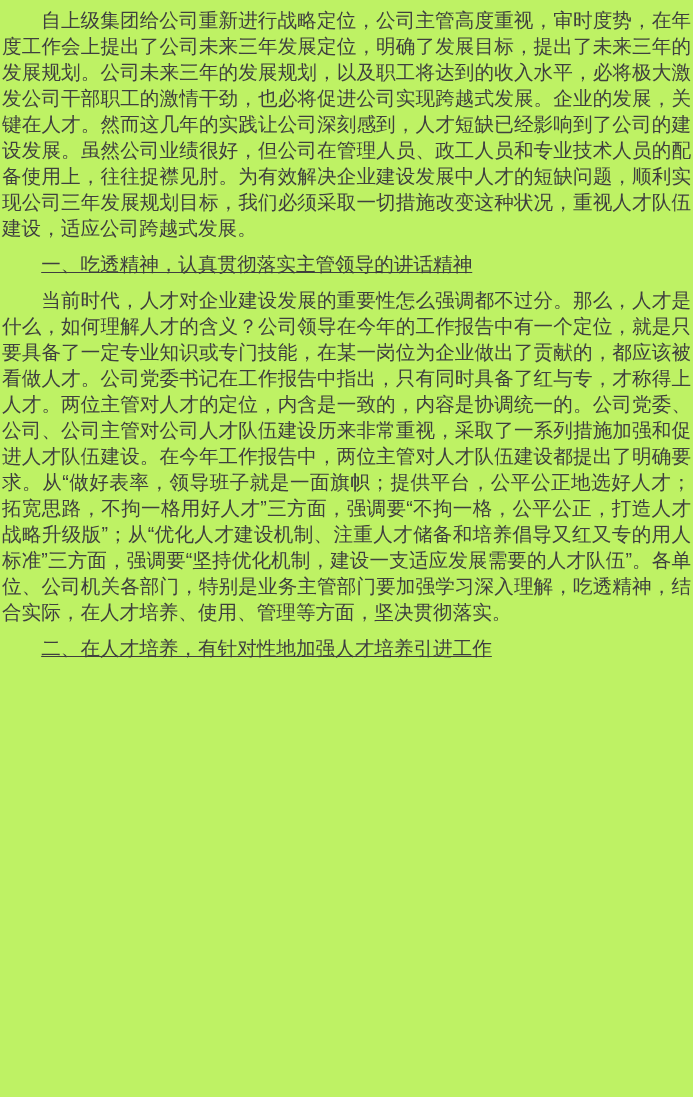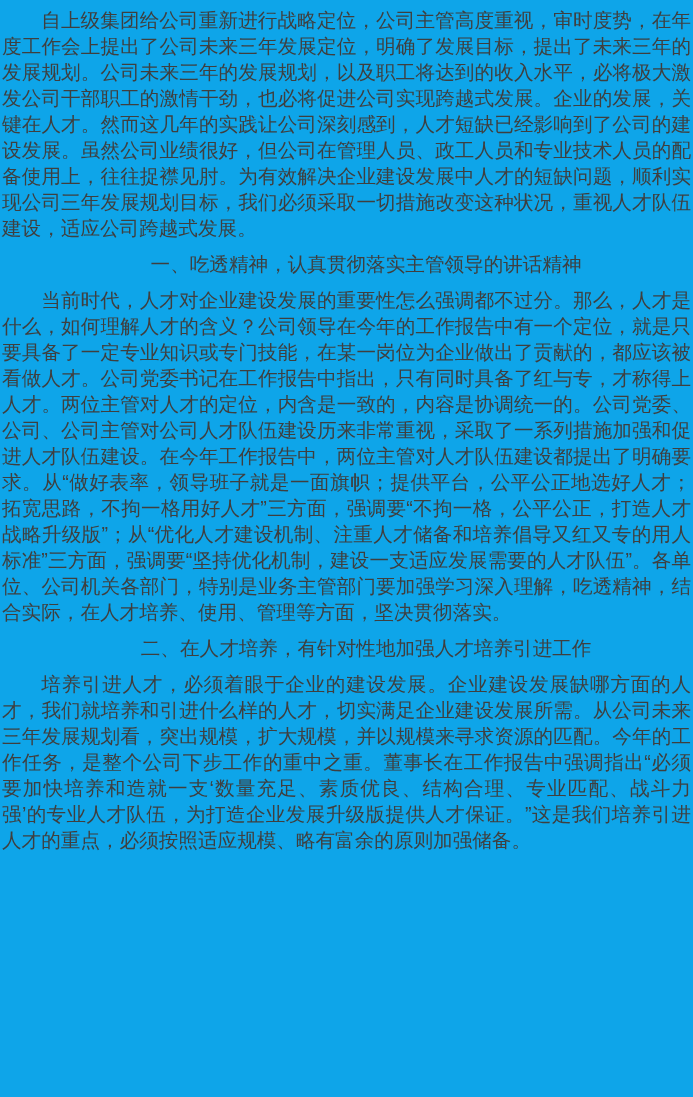--- a/index.html
+++ b/index.html
@@ -11,42 +11,42 @@
     width: 693px;
     height: 1097px;
     overflow: hidden;
   }
   .page {
     box-sizing: border-box;
     width: 693px;
     height: 1097px;
     padding: 7px 2px 0 2px;
     overflow: hidden;
-    background: #0ea5e9;
+    background: #bef264;
     font-family: "Liberation Sans", "DejaVu Sans", sans-serif;
     font-size: 19.6px;
     line-height: 26px;
     color: #3f3f3f;
     text-align: justify;
     text-justify: inter-ideograph;
     word-break: break-all;
   }
   .page p {
     margin: 10px 0;
     text-indent: 2em;
   }
   .page p:first-child {
     margin-top: 0;
   }
   .page p.heading {
-    text-align: center;
+    text-align: left;
+    text-decoration: underline;
   }
 </style>
 </head>
 <body>
 
 <div class="page" id="document-page">
     <p class="paragraph">自上级集团给公司重新进行战略定位，公司主管高度重视，审时度势，在年度工作会上提出了公司未来三年发展定位，明确了发展目标，提出了未来三年的发展规划。公司未来三年的发展规划，以及职工将达到的收入水平，必将极大激发公司干部职工的激情干劲，也必将促进公司实现跨越式发展。企业的发展，关键在人才。然而这几年的实践让公司深刻感到，人才短缺已经影响到了公司的建设发展。虽然公司业绩很好，但公司在管理人员、政工人员和专业技术人员的配备使用上，往往捉襟见肘。为有效解决企业建设发展中人才的短缺问题，顺利实现公司三年发展规划目标，我们必须采取一切措施改变这种状况，重视人才队伍建设，适应公司跨越式发展。</p>
     <p class="heading">一、吃透精神，认真贯彻落实主管领导的讲话精神</p>
     <p class="paragraph">当前时代，人才对企业建设发展的重要性怎么强调都不过分。那么，人才是什么，如何理解人才的含义？公司领导在今年的工作报告中有一个定位，就是只要具备了一定专业知识或专门技能，在某一岗位为企业做出了贡献的，都应该被看做人才。公司党委书记在工作报告中指出，只有同时具备了红与专，才称得上人才。两位主管对人才的定位，内含是一致的，内容是协调统一的。公司党委、公司、公司主管对公司人才队伍建设历来非常重视，采取了一系列措施加强和促进人才队伍建设。在今年工作报告中，两位主管对人才队伍建设都提出了明确要求。从“做好表率，领导班子就是一面旗帜；提供平台，公平公正地选好人才；拓宽思路，不拘一格用好人才”三方面，强调要“不拘一格，公平公正，打造人才战略升级版”；从“优化人才建设机制、注重人才储备和培养倡导又红又专的用人标准”三方面，强调要“坚持优化机制，建设一支适应发展需要的人才队伍”。各单位、公司机关各部门，特别是业务主管部门要加强学习深入理解，吃透精神，结合实际，在人才培养、使用、管理等方面，坚决贯彻落实。</p>
     <p class="heading">二、在人才培养，有针对性地加强人才培养引进工作</p>
-    <p class="paragraph">培养引进人才，必须着眼于企业的建设发展。企业建设发展缺哪方面的人才，我们就培养和引进什么样的人才，切实满足企业建设发展所需。从公司未来三年发展规划看，突出规模，扩大规模，并以规模来寻求资源的匹配。今年的工作任务，是整个公司下步工作的重中之重。董事长在工作报告中强调指出“必须要加快培养和造就一支‘数量充足、素质优良、结构合理、专业匹配、战斗力强’的专业人才队伍，为打造企业发展升级版提供人才保证。”这是我们培养引进人才的重点，必须按照适应规模、略有富余的原则加强储备。</p>
   </div>
 
 </body></html>

